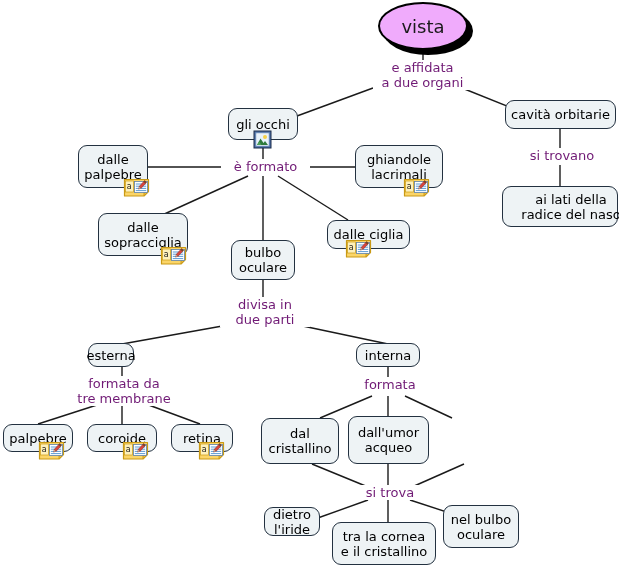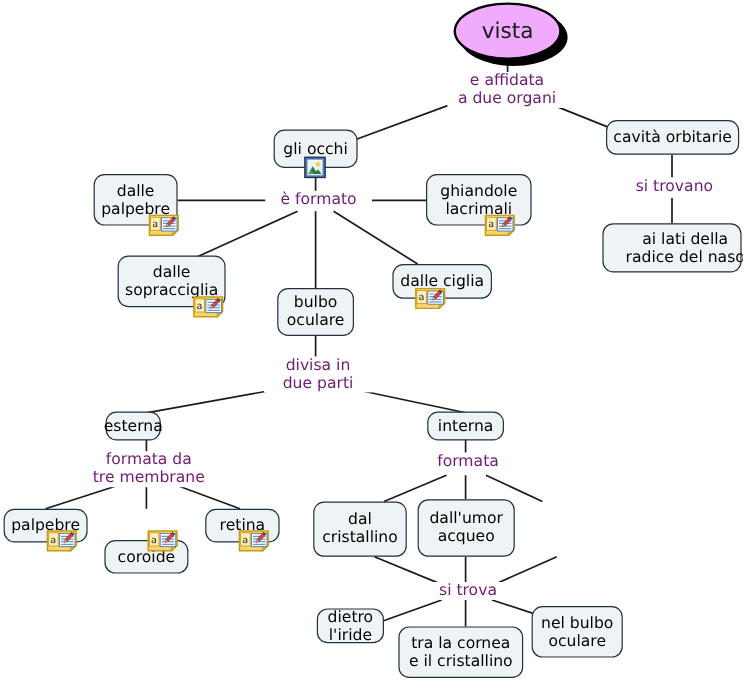--- a/index.html
+++ b/index.html
@@ -348,21 +348,21 @@
         <line x1="12.8" y1="12.6" x2="23.2" y2="12.6"></line>
       </g>
       <g transform="rotate(42 18 8)">
         <rect x="17" y="1.5" width="2.6" height="8" fill="#d9453d" stroke="#8e2a24" stroke-width="0.5"></rect>
         <path d="M17 9.5 H19.6 L18.3 12 Z" fill="#e8c39a" stroke="#8e2a24" stroke-width="0.4"></path>
         <rect x="17" y="1.5" width="2.6" height="1.8" fill="#6b4a2a"></rect>
       </g>
     </svg>
   </div>
 
-  <div class="node" style="left:87px; top:424px; width:70px; height:28px;margin-top:26px;">
+  <div class="node" style="left:87px; top:424px; width:70px; height:28px;">
     <span class="nlabel">coroide</span>
   </div>
   <div class="note-badge" style="left:122px; top:441px;">
     <svg viewBox="0 0 27 19" width="27" height="19">
       <path d="M1.5 1.5 H25.5 V13.5 L21 18 H1.5 Z" fill="#fbd568" stroke="#c99a16" stroke-width="1.2" stroke-linejoin="round"></path>
       <path d="M21 18 L21 13.5 H25.5 Z" fill="#e7b93c" stroke="#c99a16" stroke-width="0.9"></path>
       <rect x="2.5" y="3" width="8" height="11" fill="#fdf0bb" stroke="#c99a16" stroke-width="0.7"></rect>
       <text x="6.3" y="11.3" font-family="DejaVu Sans, sans-serif" font-size="8" fill="#1a1a1a" text-anchor="middle">a</text>
       <rect x="11.5" y="3.5" width="13" height="11" fill="#ffffff" stroke="#5a7fa8" stroke-width="0.8"></rect>
       <g stroke="#5b9bd5" stroke-width="1">

